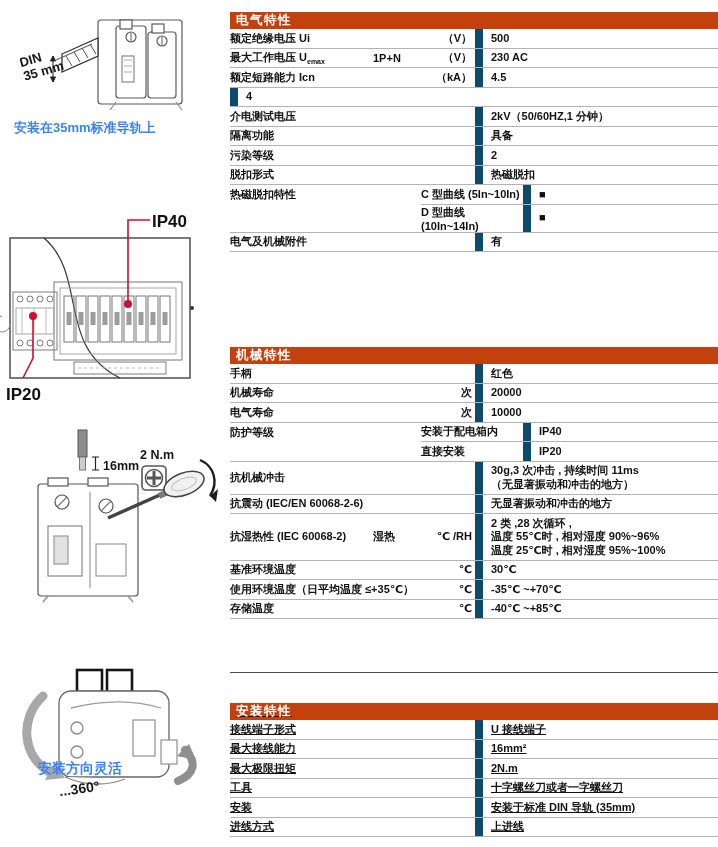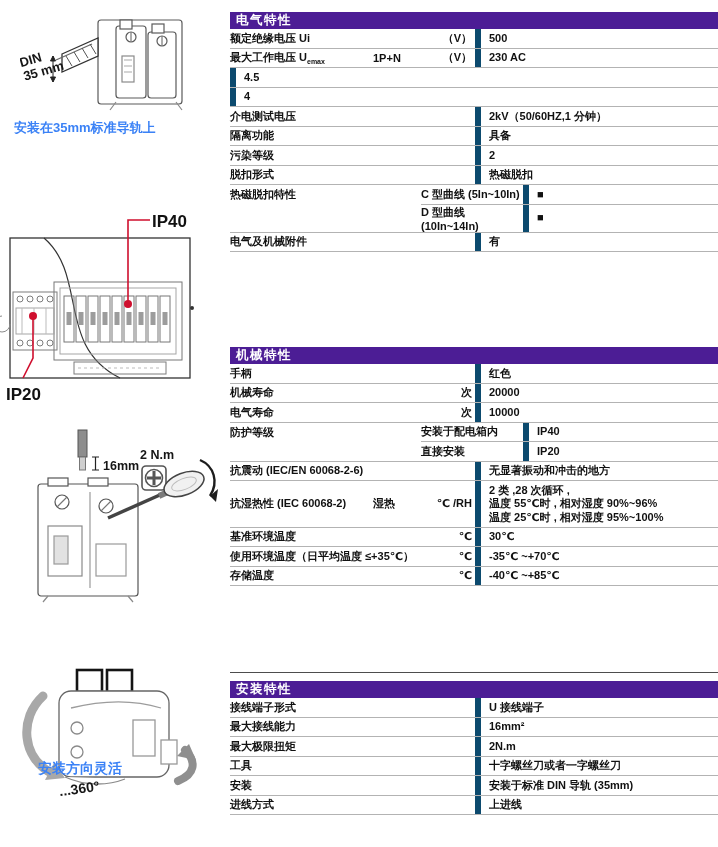--- a/index.html
+++ b/index.html
@@ -1,29 +1,29 @@
 <!DOCTYPE html>
 <html><head>
 <meta charset="utf-8">
 <style>
   html,body{margin:0;padding:0;background:#fff;}
   .page{position:relative;width:718px;height:847px;background:#fff;overflow:hidden;
         font-family:"Liberation Sans","DejaVu Sans",sans-serif;color:#111;}
   
   .spec-table{position:absolute;left:230px;width:488px;font-size:11px;font-weight:700;}
-  .thead{background:#4c1d95;color:#fff;font-size:12.5px;font-weight:700;height:17px;line-height:17px;
+  .thead{background:#c2410c;color:#fff;font-size:12.5px;font-weight:700;height:17px;line-height:17px;
          padding-left:6px;letter-spacing:1.5px;}
   .trow{display:flex;align-items:center;border-bottom:1px solid #b3b3b3;min-height:18px;}
   .tleft{width:245px;display:flex;align-items:center;position:relative;box-sizing:border-box;
          padding-right:3px;align-self:stretch;}
   .tlabel{white-space:nowrap;text-align:center;}
   .tlabel sub{font-size:7px;}
   .tmid{position:absolute;left:143px;white-space:nowrap;}
   .tunit{margin-left:auto;white-space:nowrap;}
-  .tval{flex:1;align-self:stretch;border-left:6px solid #0c4a6e;padding:2.5px 0 2.5px 8px;
+  .tval{flex:1;align-self:stretch;border-left:8px solid #0c4a6e;padding:2.5px 0 2.5px 8px;
         display:flex;align-items:center;white-space:pre-line;line-height:13.5px;box-sizing:border-box;}
   .tgroup{display:flex;border-bottom:1px solid #b3b3b3;gap:48px;}
   .tglabel{width:143px;line-height:18px;white-space:nowrap;}
   .tsubs{flex:1;display:flex;flex-direction:column;}
   .tsub{display:flex;align-items:center;min-height:18px;}
   .tsub + .tsub{border-top:1px solid #b3b3b3;}
   .tsleft{width:102px;display:flex;align-items:center;box-sizing:border-box;padding-right:1px;align-self:stretch;}
   
   .cap{position:absolute;font-size:13px;font-weight:700;white-space:nowrap;color:#3b82f6;}
   .rule{position:absolute;left:230px;width:488px;height:1px;background:#4d4d4d;}
@@ -195,20 +195,24 @@
       </div>
       <div class="trow">
         <div class="tleft">
           <div class="tlabel">最大工作电压 U<sub>emax</sub></div>
           <div class="tmid">1P+N</div>
           <div class="tunit">（V）</div>
         </div>
         <div class="tval">230 AC</div>
       </div>
       <div class="trow">
+        <div class="tleft">
+          <div class="tlabel">额定短路能力 Icn</div>
+          <div class="tunit">（kA）</div>
+        </div>
         <div class="tval">4.5</div>
       </div>
       <div class="trow">
         <div class="tval">4</div>
       </div>
       <div class="trow">
         <div class="tleft">
           <div class="tlabel">介电测试电压</div>
         </div>
         <div class="tval">2kV（50/60HZ,1 分钟）</div>
@@ -289,20 +293,27 @@
           <div class="tsub">
             <div class="tsleft">
               <div class="tmid2">直接安装</div>
             </div>
             <div class="tval">IP20</div>
           </div>
         </div>
       </div>
       <div class="trow">
         <div class="tleft">
+          <div class="tlabel">抗机械冲击</div>
+        </div>
+        <div class="tval">30g,3 次冲击 , 持续时间 11ms
+（无显著振动和冲击的地方）</div>
+      </div>
+      <div class="trow">
+        <div class="tleft">
           <div class="tlabel">抗震动 (IEC/EN 60068-2-6)</div>
         </div>
         <div class="tval">无显著振动和冲击的地方</div>
       </div>
       <div class="trow">
         <div class="tleft">
           <div class="tlabel">抗湿热性 (IEC 60068-2)</div>
           <div class="tmid">湿热</div>
           <div class="tunit">℃ /RH</div>
         </div>
@@ -325,21 +336,21 @@
         <div class="tval">-35℃ ~+70℃</div>
       </div>
       <div class="trow">
         <div class="tleft">
           <div class="tlabel">存储温度</div>
           <div class="tunit">℃</div>
         </div>
         <div class="tval">-40℃ ~+85℃</div>
       </div>
     </div>
-  <div class="spec-table" style="top:681px;">
+  <div class="spec-table" style="top:703px;text-decoration:underline;">
       <div class="thead">安装特性</div>
       <div class="trow">
         <div class="tleft">
           <div class="tlabel">接线端子形式</div>
         </div>
         <div class="tval">U 接线端子</div>
       </div>
       <div class="trow">
         <div class="tleft">
           <div class="tlabel">最大接线能力</div>

